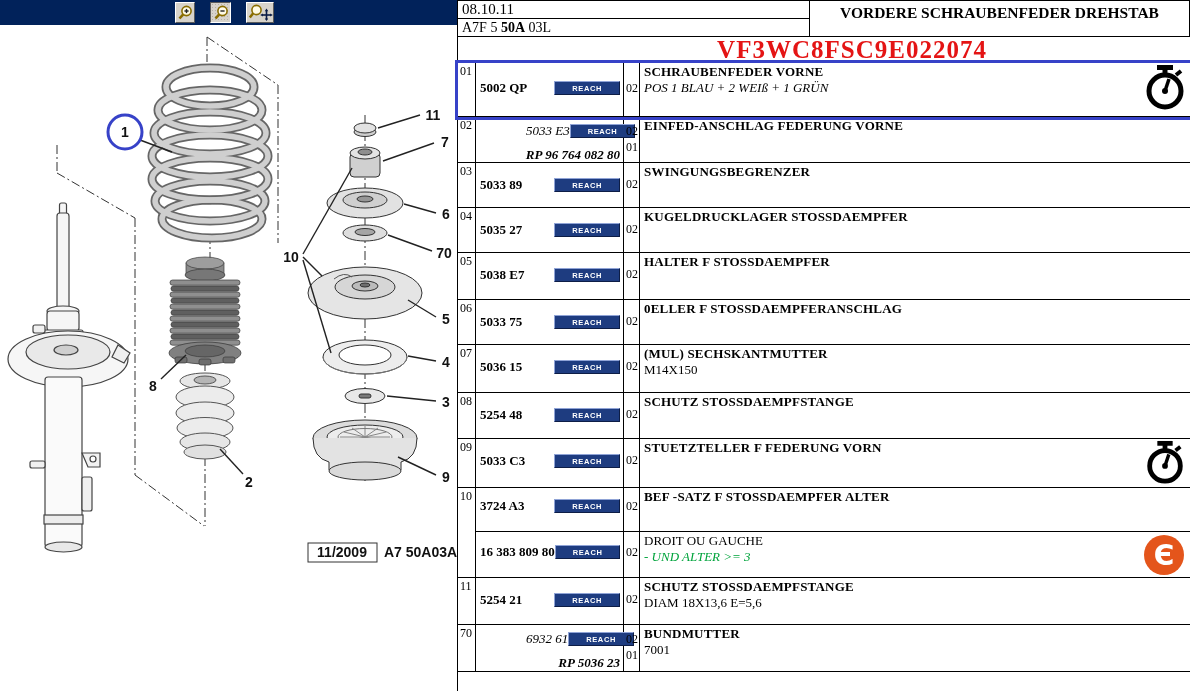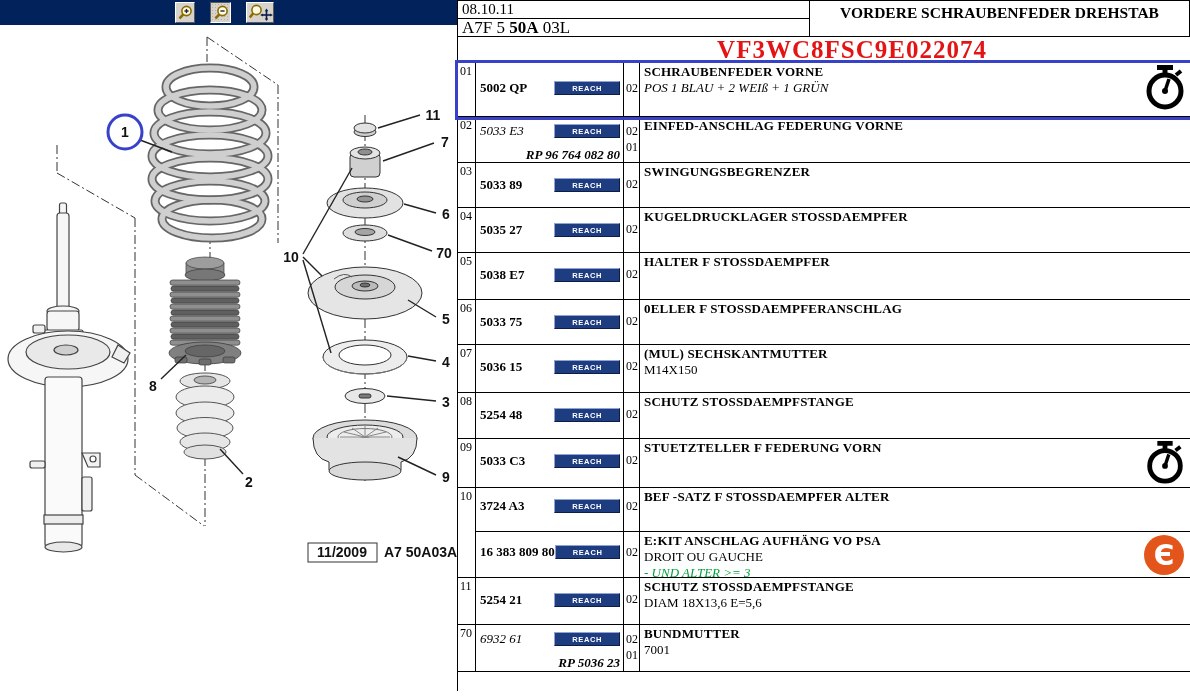--- a/index.html
+++ b/index.html
@@ -20,34 +20,34 @@
 
   
   .right{position:absolute;left:457px;top:0;width:733px;height:691px;box-sizing:border-box;
          border-left:1px solid #000;}
   .hdr{display:flex;height:37px;box-sizing:border-box;border-top:1px solid #000;
        border-bottom:1px solid #000;border-right:1px solid #000;}
   .hdr-left{width:352px;box-sizing:border-box;border-right:1px solid #000;
             display:flex;flex-direction:column;}
   .hdr-date{height:18px;box-sizing:border-box;border-bottom:1px solid #000;
             font-size:15px;padding:0 4px;line-height:17px;}
-  .hdr-code{font-size:17px;padding:0 4px;line-height:17px;}
+  .hdr-code{font-size:14px;padding:0 4px;line-height:17px;}
   .hdr-title{flex:1;text-align:center;font-weight:bold;font-size:15.5px;padding-top:3px;}
   .vin{height:26px;line-height:26px;text-align:center;text-indent:56px;
        font-weight:bold;font-size:25px;letter-spacing:1px;color:#e41414;}
 
   .ptable{width:733px;box-sizing:border-box;}
   .trow{position:relative;display:grid;grid-template-columns:18px 148px 16px 1fr;
         box-sizing:border-box;border-bottom:1px solid #000;border-right:1px solid #000;background:#fff;}
   .c-pos{border-right:1px solid #000;font-size:12px;padding:1px 0 0 2px;box-sizing:border-box;}
   .c-part{border-right:1px solid #000;box-sizing:border-box;}
   .part-line{display:flex;justify-content:space-between;align-items:center;
              margin-top:14px;padding:0 3px 0 4px;}
   .pn{font-weight:bold;font-size:13px;white-space:nowrap;}
-  .pn.it{font-weight:normal;}
+  .pn.it{font-weight:normal;margin-left:46px;}
   .rp{font-weight:bold;font-style:italic;font-size:13px;text-align:right;
       padding-right:3px;margin-top:8px;}
   .reach{font-family:"Liberation Sans",sans-serif;font-weight:bold;font-size:7.5px;
          letter-spacing:.6px;color:#fff;background:#1e3c80;padding:2px 17px 1px;
          border:1px solid;border-color:#8fa3d6 #0d1d46 #0d1d46 #8fa3d6;cursor:pointer;}
   .c-qty{border-right:1px solid #000;font-size:12px;padding:15px 0 0 2px;
          box-sizing:border-box;display:flex;flex-direction:column;gap:3px;line-height:13px;}
   .dbl .part-line{margin-top:6px;}
   .dbl .c-qty{padding-top:8px;}
   .tall .part-line{margin-top:17px;}
@@ -469,21 +469,20 @@
             <div class="c-part">
               <div class="part-line" style="margin-top:12px">
                   <span class="pn">16 383 809 80</span>
                   <span class="reach">REACH</span>
                 </div>
             </div>
             <div class="c-qty" style="padding-top:14px">
                 <span>02</span>
               </div>
             <div class="c-desc">
-              <div class="d1">E:KIT ANSCHLAG AUFHÄNG VO PSA</div>
               <div>DROIT OU GAUCHE</div>
               <div class="green">- UND ALTER &gt;= 3</div>
               <span class="row-icon" style="top:1px">
                 <svg width="44" height="44" viewBox="0 0 44 44">
                   <circle cx="22" cy="22" r="20" fill="#e4551b"></circle>
                   <text x="22" y="32" text-anchor="middle" font-family="DejaVu Sans, sans-serif" font-size="28" font-weight="bold" fill="#ffffff">Є</text>
                 </svg>
               </span>
             </div>
           </div>

